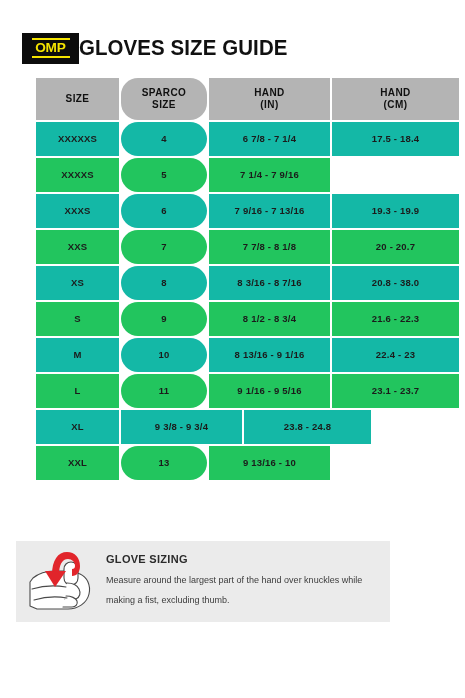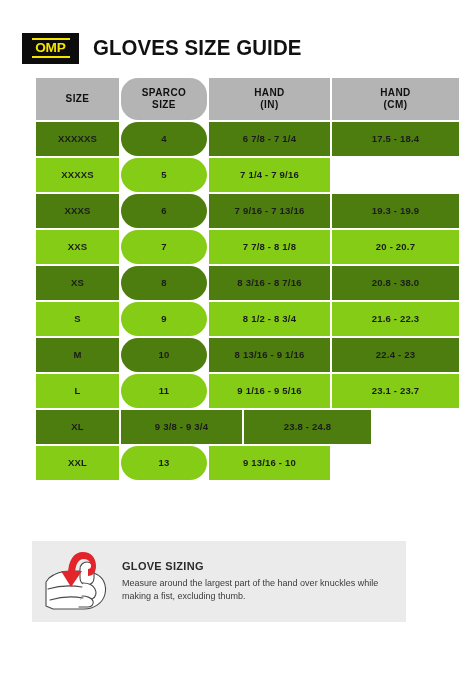--- a/index.html
+++ b/index.html
@@ -24,21 +24,20 @@
 
   
   .header {
     position: absolute;
     left: 22px;
     top: 28px;
     width: 421px;
     height: 40px;
     display: flex;
     align-items: center;
-    gap: 14px;
   }
   .logo {
     width: 57px;
     height: 31px;
     background: #0c0c0c;
     display: flex;
     flex-direction: column;
     align-items: center;
     justify-content: center;
     flex: 0 0 auto;
@@ -107,27 +106,27 @@
     height: 42px;
     font-size: 10px;
     color: #101010;
     letter-spacing: 0.4px;
   }
   .row-head .cell span { display: block; }
 
   .row-body .cell {
     height: 34px;
   }
-  .row-body.alt .cell { background: #4d7c0f; }
-  .row-body.plain .cell { background: #84cc16; }
+  .row-body.alt .cell { background: #14b8a6; }
+  .row-body.plain .cell { background: #22c55e; }
 
   
   .panel {
     position: absolute;
-    left: 32px;
+    left: 16px;
     top: 541px;
     width: 374px;
     height: 81px;
     background: #ebebeb;
     display: flex;
     align-items: center;
     box-sizing: border-box;
   }
   .hand-figure {
     width: 90px;
@@ -143,21 +142,21 @@
   }
   .panel-title {
     font-size: 11px;
     font-weight: bold;
     color: #2b2b2b;
     letter-spacing: 0.3px;
     margin-bottom: 5px;
   }
   .panel-desc {
     font-size: 9px;
-    line-height: 13px;
+    line-height: 20px;
     color: #3c3c3c;
     max-width: 290px;
   }
 </style>
 </head>
 <body>
 
 <div class="page">
 
   <div class="header">

